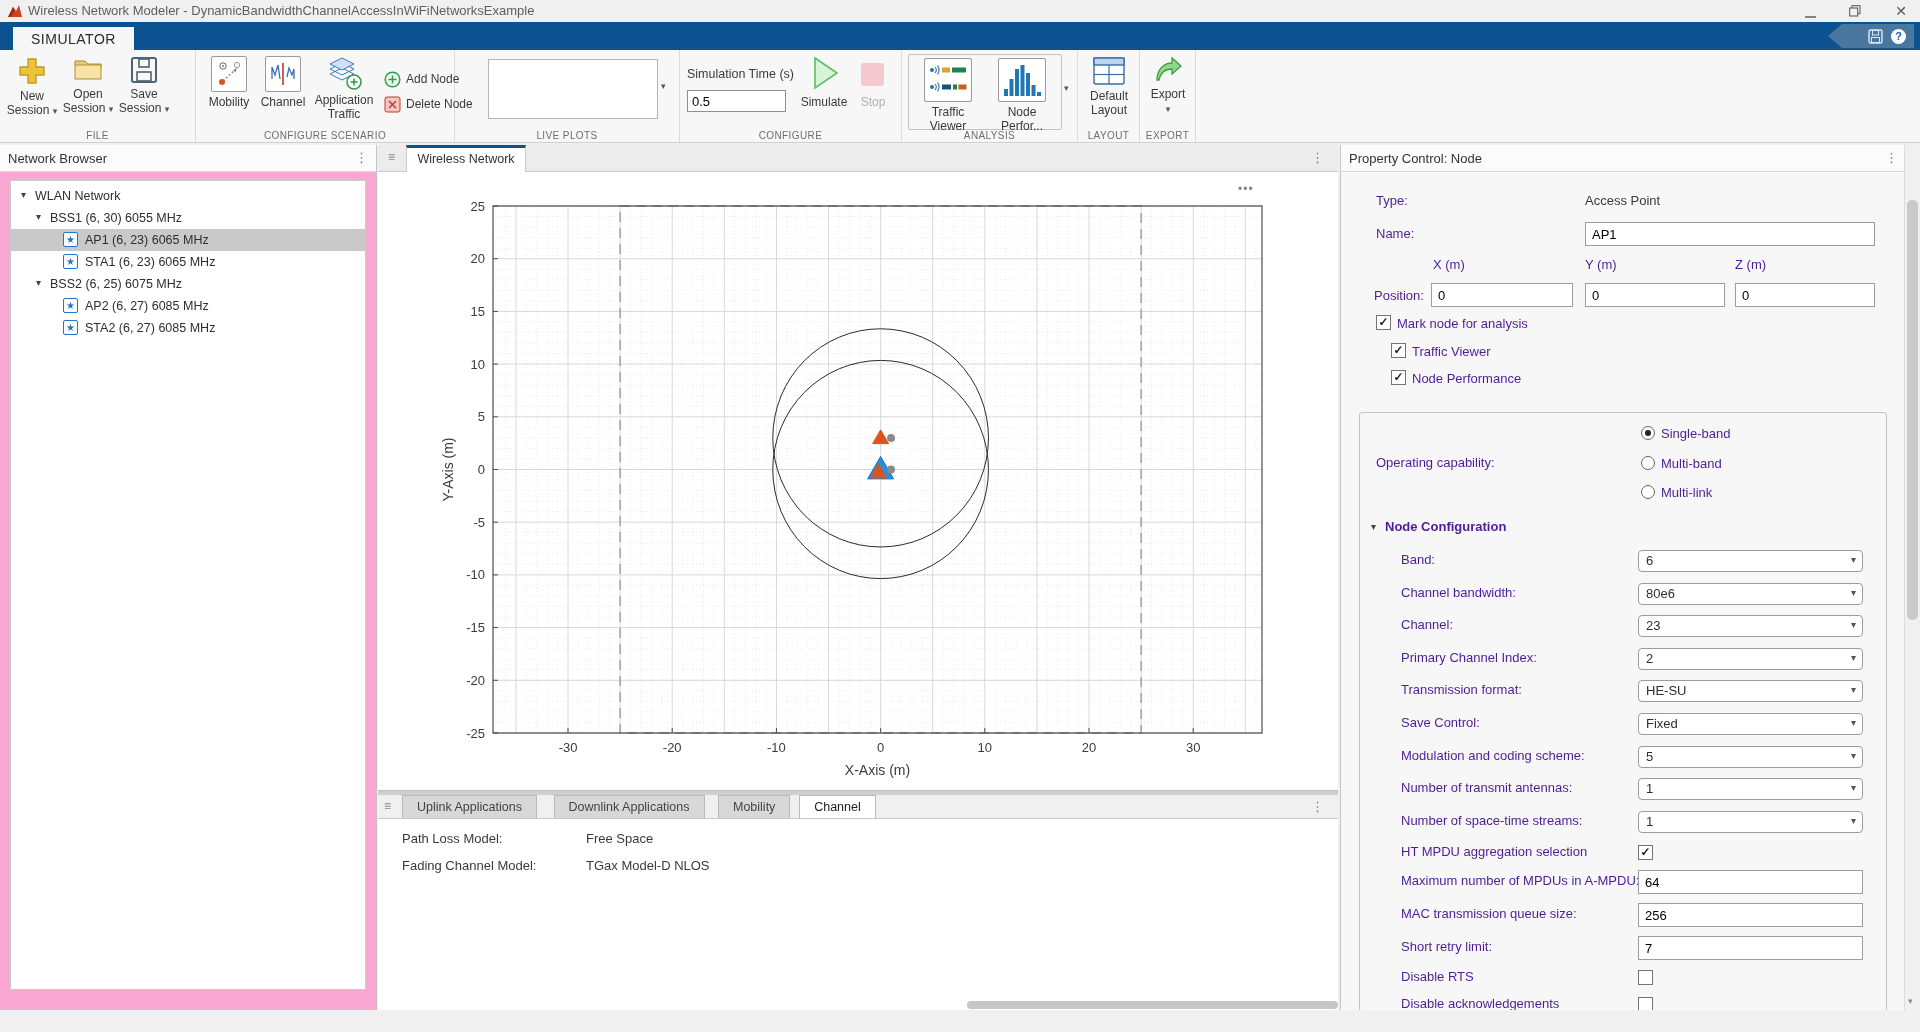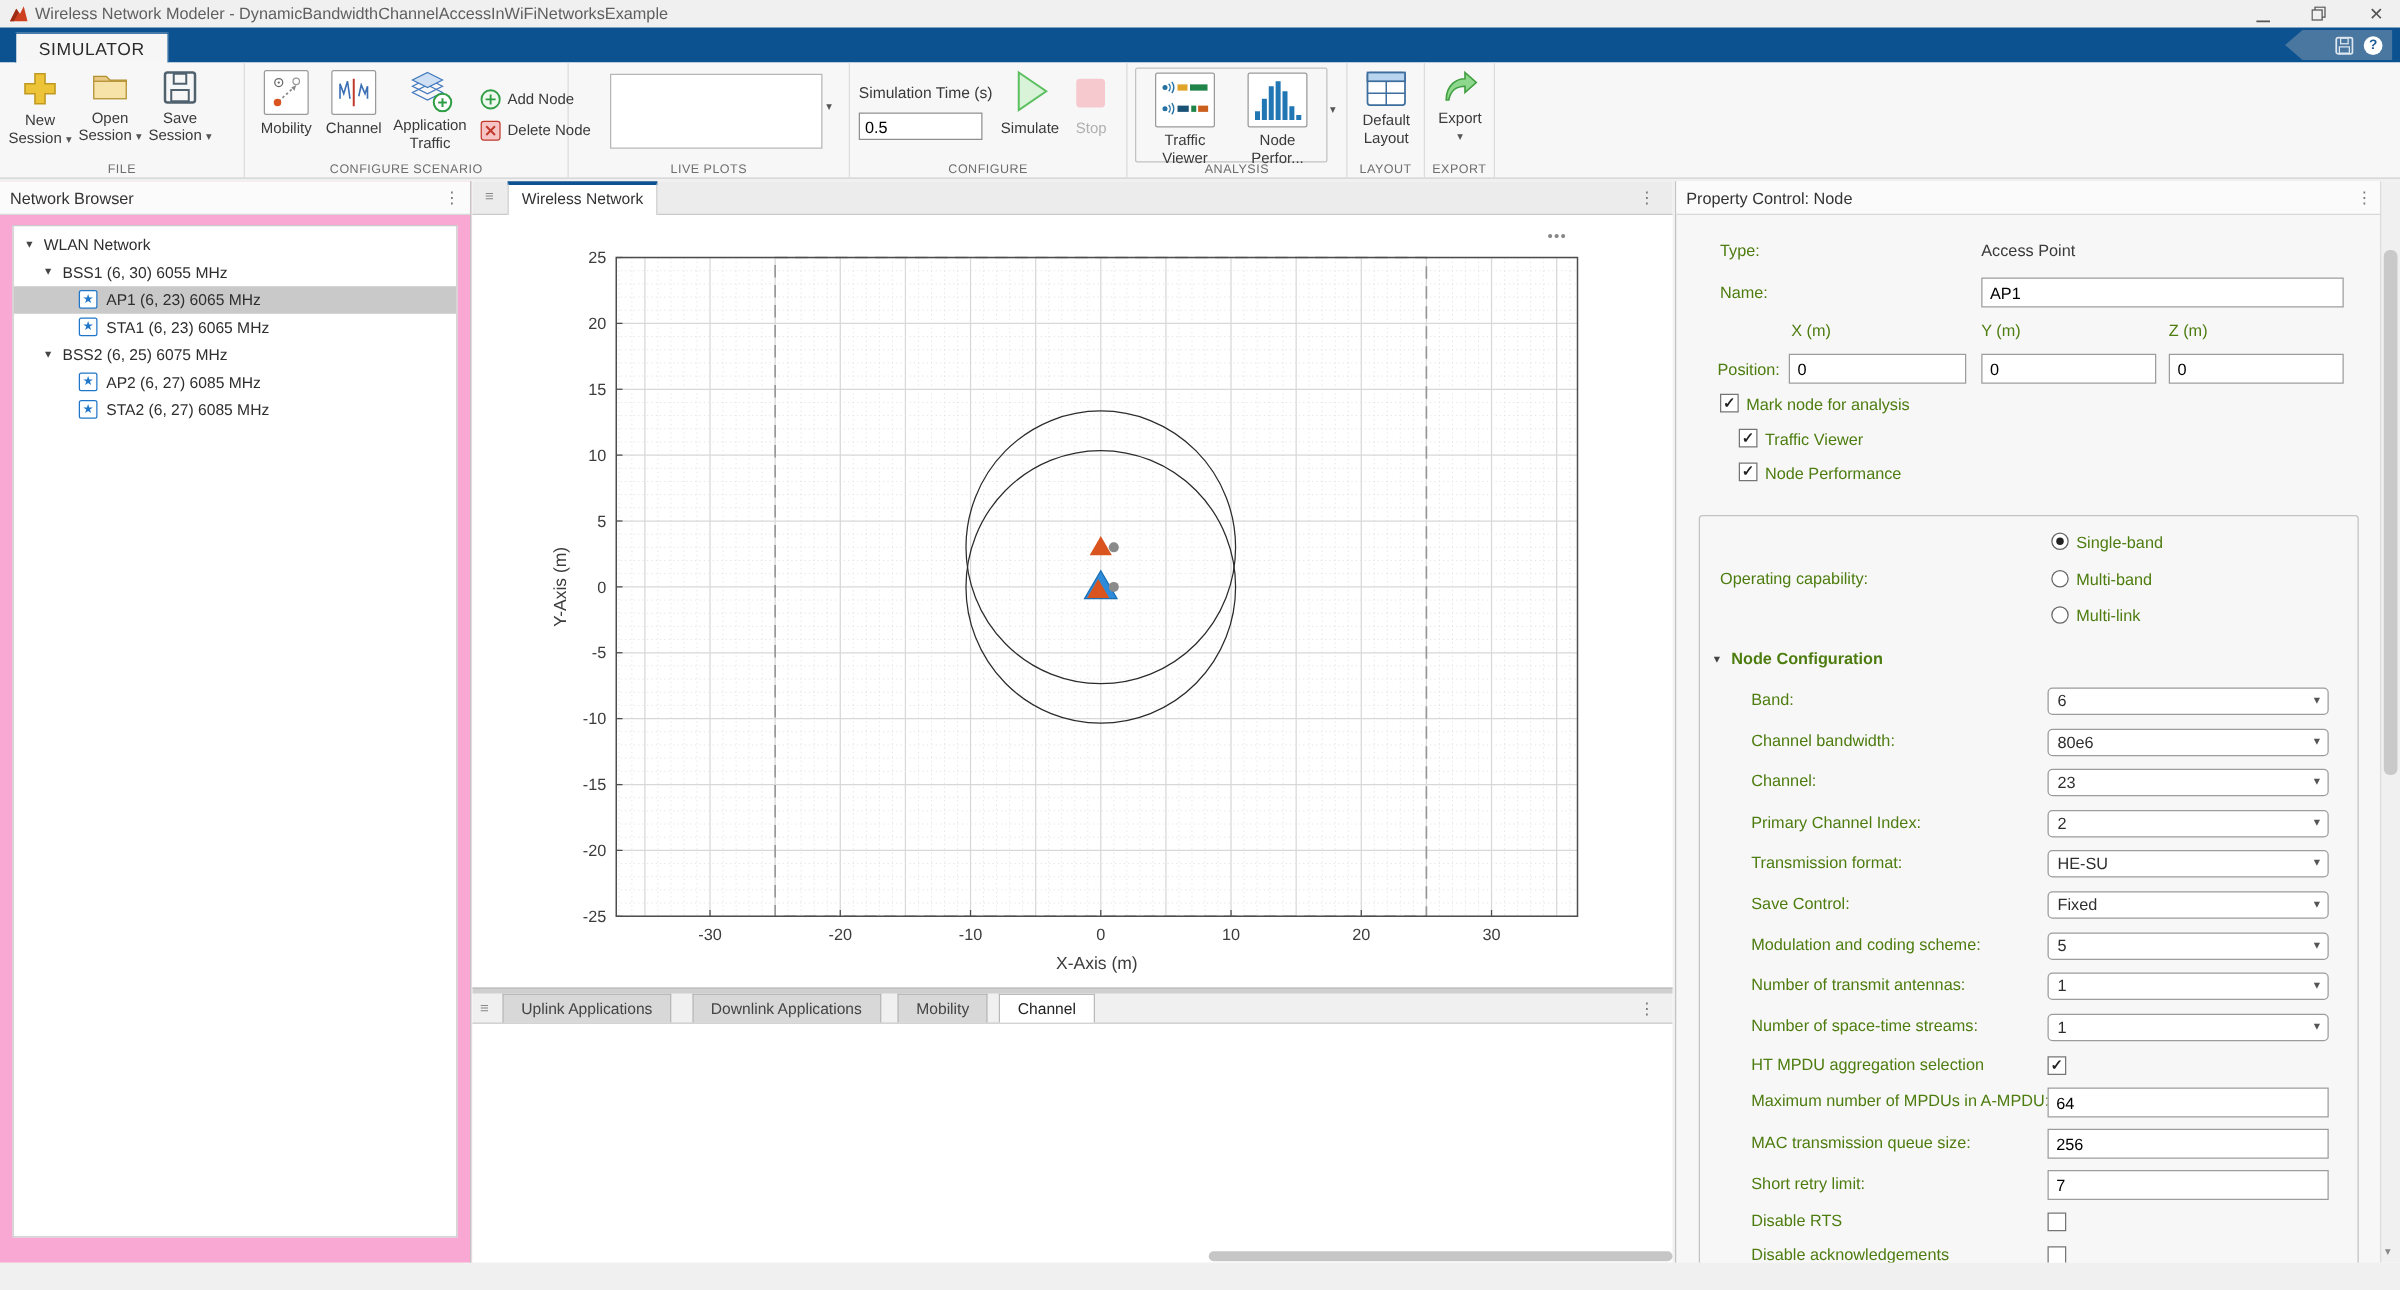--- a/index.html
+++ b/index.html
@@ -52,21 +52,21 @@
   .plot-area{position:absolute;left:0;top:27px;width:960px;height:618px;background:#fff;}
   .splitter{position:absolute;left:0;top:645px;width:100%;height:5px;background:#cfcfcf;border-top:1px solid #bdbdbd;box-sizing:border-box;}
   .bottom-tabbar{position:absolute;left:0;top:650px;width:100%;height:24px;background:#f0f0f0;border-bottom:1px solid #c9c9c9;box-sizing:border-box;}
   .btab{position:absolute;top:0;height:23px;line-height:23px;padding:0 14px;font-size:12.5px;color:#444;background:#d8d8d8;border:1px solid #b9b9b9;border-bottom:none;box-sizing:border-box;white-space:nowrap;}
   .btab.active{background:#fff;color:#222;}
   .bottom-content{position:absolute;left:0;top:674px;width:100%;height:181px;background:#fff;}
   .kv-label{position:absolute;left:24px;font-size:13px;color:#3a3a3a;white-space:nowrap;}
   .kv-value{position:absolute;left:208px;font-size:13px;color:#3a3a3a;white-space:nowrap;}
   .hscroll-thumb{position:absolute;left:589px;top:856px;width:371px;height:8px;background:#c6c6c6;border-radius:4px;}
   .right-panel{position:absolute;left:1340px;top:145px;width:580px;height:865px;background:#f7f7f7;border-left:1px solid #c4c4c4;box-sizing:border-box;overflow:hidden;}
-  .pe-label{position:absolute;font-size:13px;color:#4d7c0f;white-space:nowrap;}
+  .pe-label{position:absolute;font-size:13px;color:#4c1d95;white-space:nowrap;}
   .pe-value{position:absolute;font-size:13px;color:#3a3a3a;white-space:nowrap;}
   .pe-input{position:absolute;border:1px solid #9c9c9c;background:#fff;font-size:13px;font-family:"Liberation Sans",sans-serif;padding:1px 6px;box-sizing:border-box;height:24px;}
   .cb{position:absolute;width:15px;height:15px;background:#fff;border:1px solid #757575;box-sizing:border-box;text-align:center;line-height:13px;font-size:12px;color:#222;}
   .cb.checked::after{content:"✓";font-weight:bold;}
   .radio{position:absolute;width:14px;height:14px;border:1px solid #666;border-radius:50%;background:#fff;box-sizing:border-box;}
   .radio.selected::after{content:"";position:absolute;left:3px;top:3px;width:6px;height:6px;border-radius:50%;background:#222;}
   .section-box{position:absolute;left:18px;top:267px;width:528px;height:600px;border:1px solid #c3c3c3;border-radius:3px;background:#f7f7f7;box-sizing:border-box;}
   .dd{position:absolute;height:22px;background:#fff;border:1px solid #9c9c9c;border-radius:4px;box-sizing:border-box;font-size:13px;color:#2e2e2e;padding:2px 20px 0 7px;white-space:nowrap;overflow:hidden;}
   .vscroll{position:absolute;right:0;top:0;width:16px;height:865px;background:#f0f0f0;border-left:1px solid #dcdcdc;box-sizing:border-box;}
   .vscroll-thumb{position:absolute;left:2px;top:55px;width:11px;height:420px;background:#c9c9c9;border-radius:5px;}
@@ -494,20 +494,26 @@
     </div>
     <div class="splitter"></div>
     <div class="bottom-tabbar" id="btabs">
       <span class="burger abs" style="left:6px;top:4px"></span>
       <span class="kebab abs" style="right:14px;top:4px"></span>
     <div class="btab" style="left: 24px;">Uplink Applications</div>
         <div class="btab" style="left: 175.6px;">Downlink Applications</div>
         <div class="btab" style="left: 340px;">Mobility</div>
         <div class="btab active" style="left: 421.2px;">Channel</div>
       </div>
+    <div class="bottom-content" id="bcontent">
+        <div class="kv-label" style="top: 12px;">Path Loss Model:</div>
+        <div class="kv-value" style="top: 12px;">Free Space</div>
+        <div class="kv-label" style="top: 39px;">Fading Channel Model:</div>
+        <div class="kv-value" style="top: 39px;">TGax Model-D NLOS</div>
+      </div>
     <div class="hscroll-thumb"></div>
   </div>
 
   <div class="right-panel">
     <div class="panel-header">
       <span class="ph-title">Property Control: Node</span>
       <span class="kebab abs" style="right:22px;top:5px"></span>
     </div>
 
     <div class="pe-label" style="left:35px;top:48px">Type:</div>

